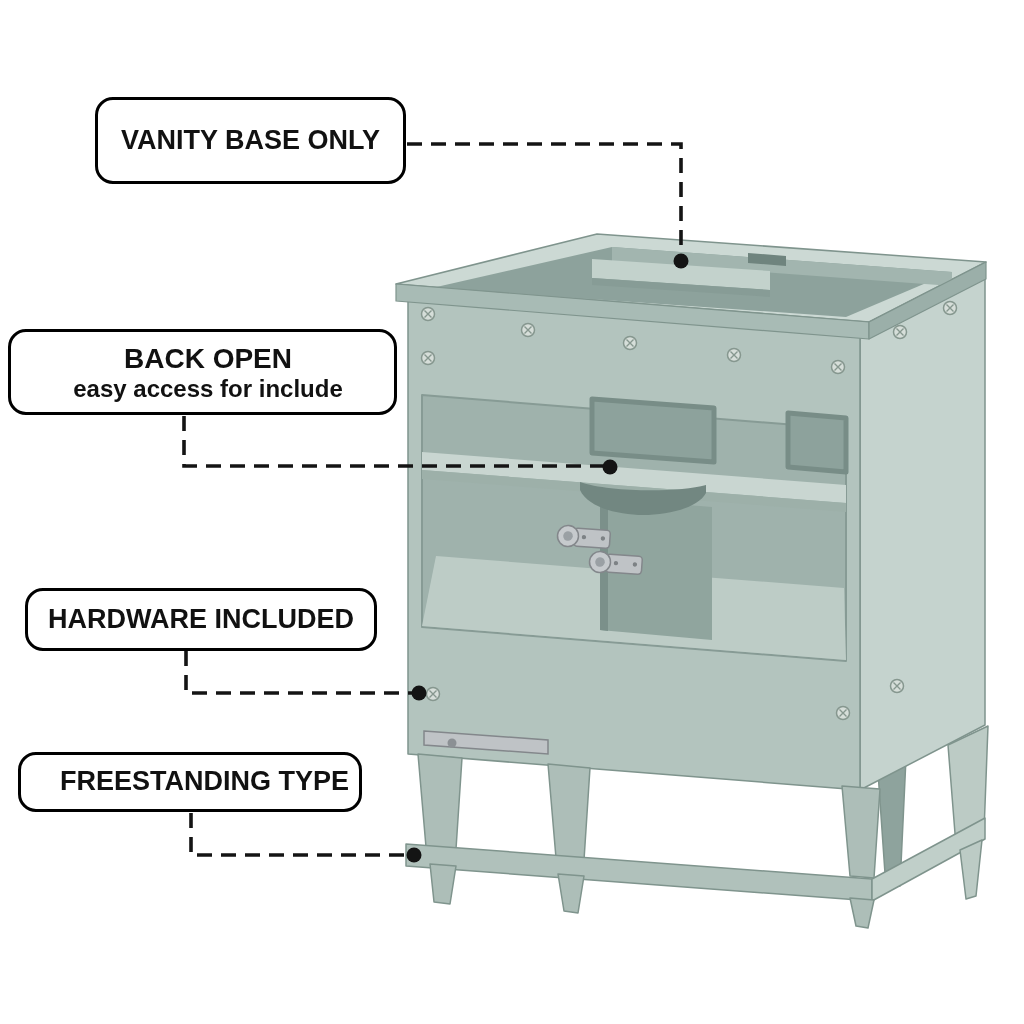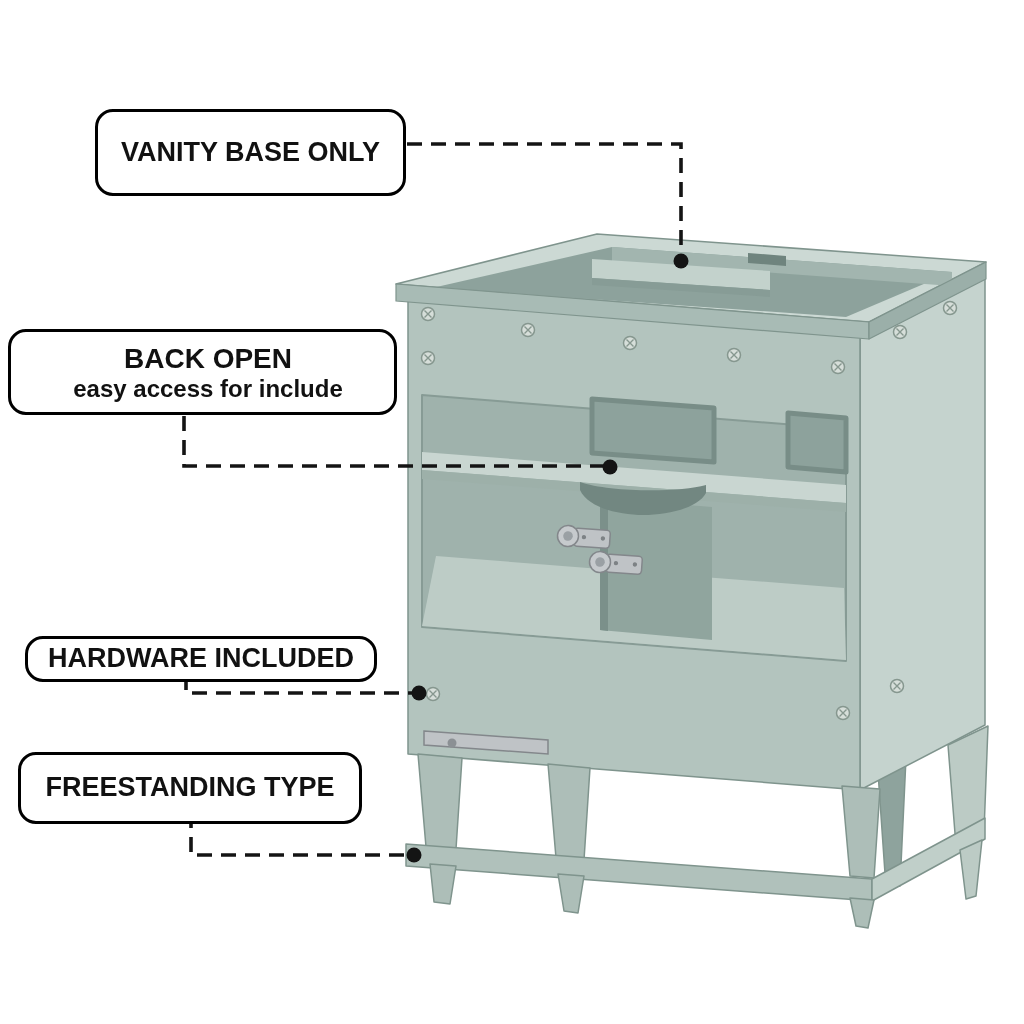--- a/index.html
+++ b/index.html
@@ -132,30 +132,30 @@
     <polyline points="191,813 191,855 408,855"></polyline>
   </g>
   <g fill="#141414" stroke="none">
     <circle cx="681" cy="261" r="7.5"></circle>
     <circle cx="610" cy="467" r="7.5"></circle>
     <circle cx="419" cy="693" r="7.5"></circle>
     <circle cx="414" cy="855" r="7.5"></circle>
   </g>
 </svg>
 
-<div class="callout" id="c1" style="left:95px; top:109px; width:311px; height:87px;">
+<div class="callout" id="c1" style="left:95px; top:97px; width:311px; height:87px;">
   <div class="l1">VANITY BASE ONLY</div>
 </div>
 
 <div class="callout" id="c2" style="left:8px; top:329px; width:389px; height:86px;padding-left:21px;">
   <div class="l1">BACK OPEN</div>
   <div class="l2">easy access for include</div>
 </div>
 
-<div class="callout" id="c3" style="left:25px; top:588px; width:352px; height:46px;margin-top:48px;">
+<div class="callout" id="c3" style="left:25px; top:588px; width:352px; height:63px;">
   <div class="l1">HARDWARE INCLUDED</div>
 
 </div>
 
-<div class="callout" id="c4" style="left:18px; top:752px; width:344px; height:72px;">
+<div class="callout" id="c4" style="left:18px; top:752px; width:344px; height:60px;align-items:flex-end;">
   <div class="l1">FREESTANDING TYPE</div>
 
 </div>
 
 </body></html>

